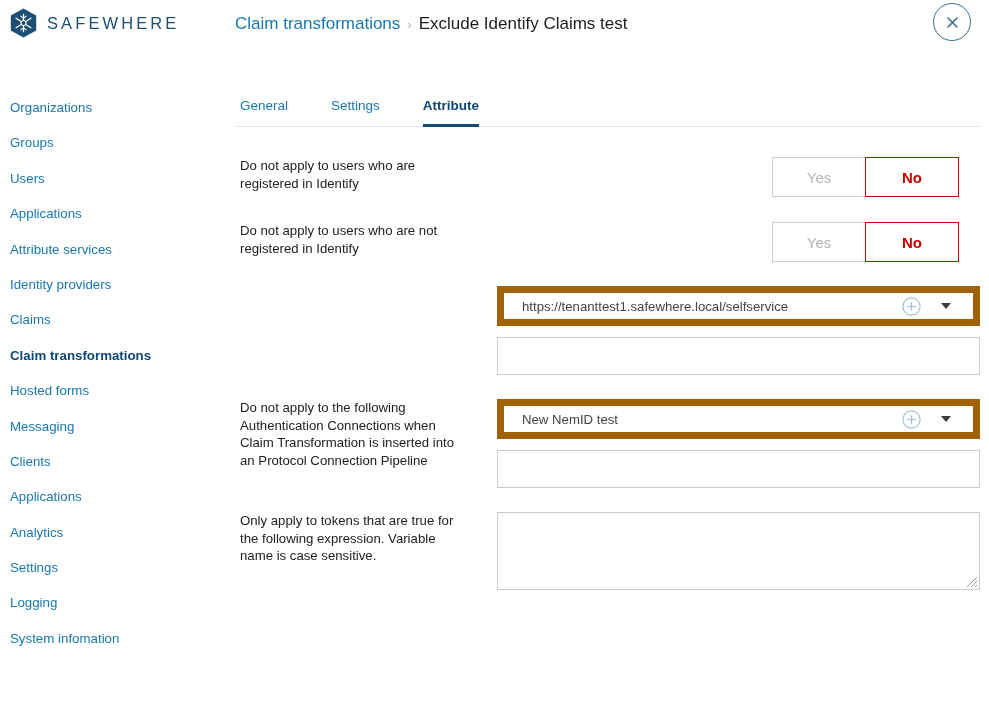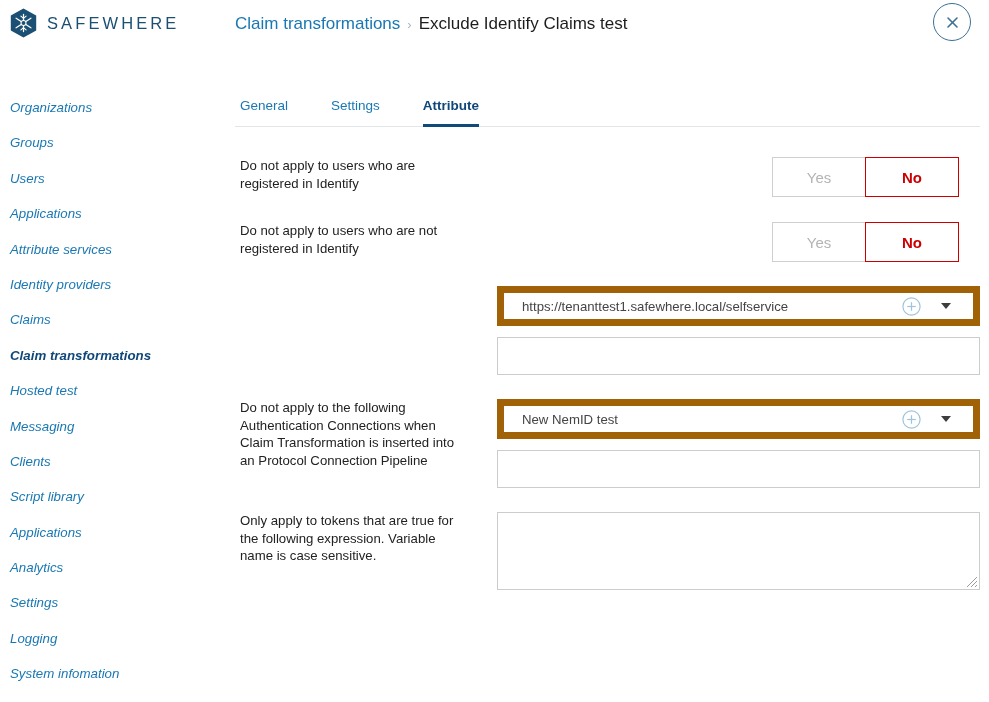--- a/index.html
+++ b/index.html
@@ -88,21 +88,20 @@
     display: flex;
     align-items: flex-start;
   }
 
   
   .sidebar {
     width: 235px;
     flex: none;
     padding-top: 43px;
     padding-left: 10px;
-    font-style: italic;
   }
   .nav-item {
     display: block;
     color: #1978b3;
     font-size: 13.3px;
     line-height: 1;
     padding: 0;
     margin-bottom: 22.1px;
     cursor: pointer;
     white-space: nowrap;
@@ -289,24 +288,23 @@
 
   <nav class="sidebar">
     <a class="nav-item">Organizations</a>
     <a class="nav-item">Groups</a>
     <a class="nav-item">Users</a>
     <a class="nav-item">Applications</a>
     <a class="nav-item">Attribute services</a>
     <a class="nav-item">Identity providers</a>
     <a class="nav-item">Claims</a>
     <a class="nav-item active">Claim transformations</a>
-    <a class="nav-item">Hosted test</a>
+    <a class="nav-item">Hosted forms</a>
     <a class="nav-item">Messaging</a>
     <a class="nav-item">Clients</a>
-    <a class="nav-item">Script library</a>
     <a class="nav-item">Applications</a>
     <a class="nav-item">Analytics</a>
     <a class="nav-item">Settings</a>
     <a class="nav-item">Logging</a>
     <a class="nav-item">System infomation</a>
   </nav>
 
   <main class="content">
 
     <div class="tabs">

